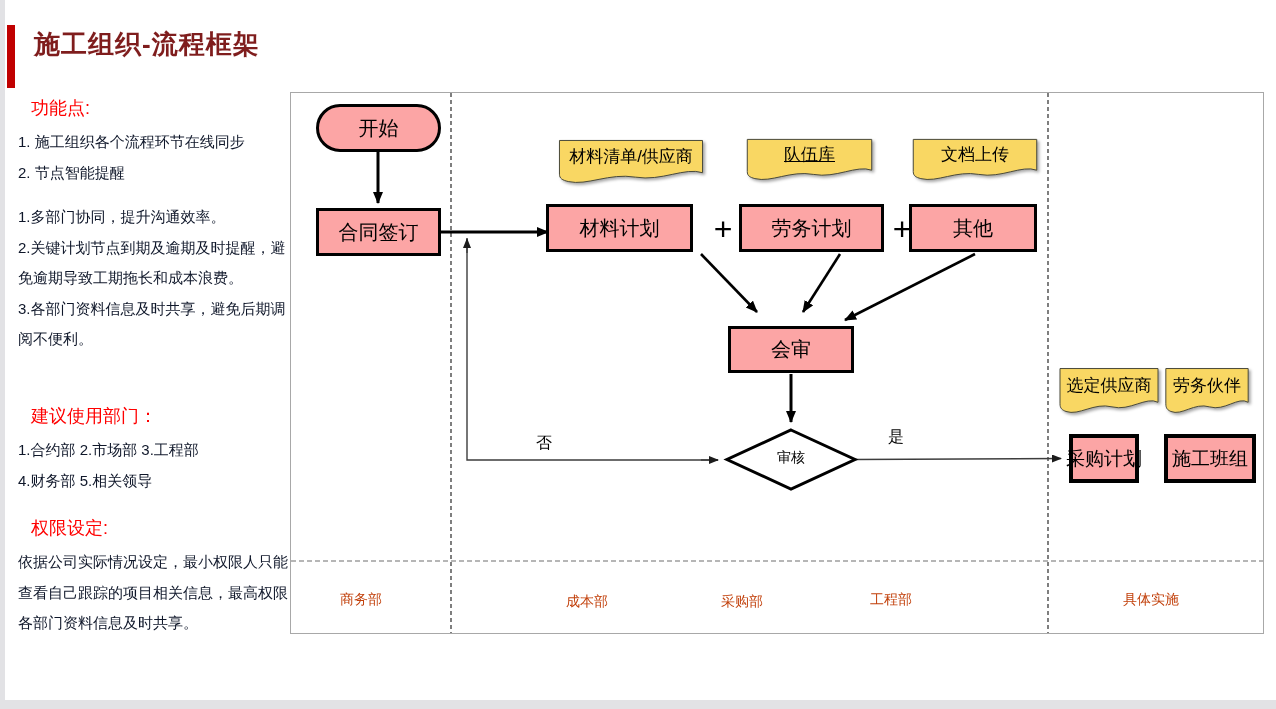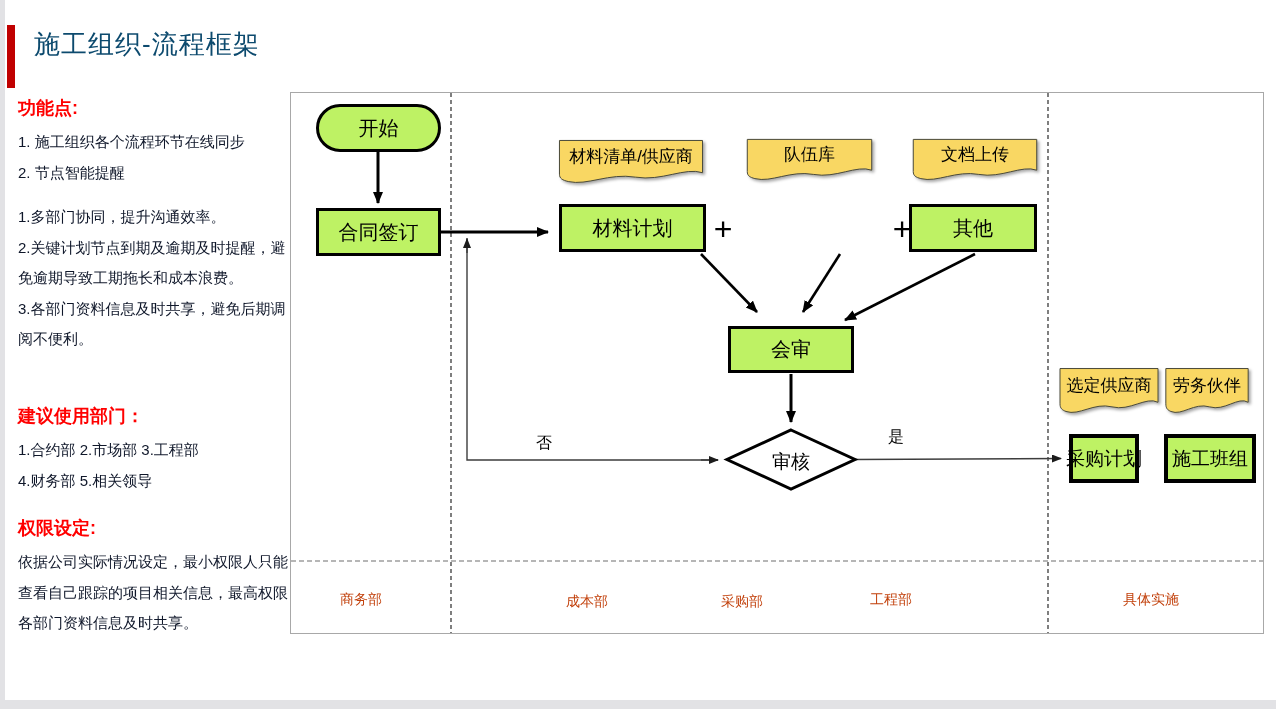--- a/index.html
+++ b/index.html
@@ -10,51 +10,51 @@
   }
   .stage{
     position:relative;width:1276px;height:709px;background:#e2e2e5;overflow:hidden;
   }
   .slide{
     position:absolute;left:5px;top:0;width:1271px;height:700px;background:#ffffff;
   }
   
   .accent-bar{position:absolute;left:2px;top:25px;width:8px;height:63px;background:#C00000;}
   .page-title{
-    position:absolute;left:29px;top:27px;font-size:26px;font-weight:normal;color:#0c4a6e;
+    position:absolute;left:29px;top:27px;font-size:26px;font-weight:bold;color:#7f1d1d;
     letter-spacing:1px;
   }
   
   .sidebar{position:absolute;left:13px;top:92px;width:272px;}
   .side-section{position:absolute;left:0;width:272px;}
-  .side-heading{font-size:18px;font-weight:bold;color:#FF0000;margin:0 0 7px 0;}
+  .side-heading{font-size:18px;font-weight:normal;color:#FF0000;margin:0 0 7px 13px;}
   .side-line{font-size:15px;color:#0f172a;line-height:30.5px;white-space:nowrap;}
   
   .chart{
     position:absolute;left:285px;top:92px;width:972px;height:540px;
     border:1px solid #a8a8a8;background:#fff;
   }
   .chart svg.wires{position:absolute;left:0;top:0;}
   
   .box{
-    position:absolute;background:#bef264;border:3px solid #000;box-sizing:border-box;
+    position:absolute;background:#fca5a5;border:3px solid #000;box-sizing:border-box;
     display:flex;align-items:center;justify-content:center;
     font-size:20px;color:#000;white-space:nowrap;
   }
   .stadium{border-radius:26px;}
   .thickbox{border-width:4px;font-size:19px;}
   .plus{
     position:absolute;font-size:32px;font-weight:400;color:#000;
     transform:translate(-50%,-50%);
   }
   .branch-label{
     position:absolute;font-size:16px;color:#000;width:40px;text-align:center;
   }
   .diamond-label{
-    position:absolute;font-size:19px;color:#000;text-align:center;
+    position:absolute;font-size:14px;color:#000;text-align:center;
   }
   
   .note{position:absolute;}
   .note svg{position:absolute;left:0;top:0;width:100%;height:100%;
     filter:drop-shadow(2px 2px 1.5px rgba(0,0,0,0.35));}
   .note .note-label{
     position:relative;display:flex;align-items:center;justify-content:center;
     width:100%;height:100%;padding-bottom:9px;box-sizing:border-box;
     font-size:17px;color:#000;white-space:nowrap;
   }
@@ -129,21 +129,21 @@
 
         <polygon points="500,337 564,366.5 500,396 436,366.5" fill="#ffffff" stroke="#000" stroke-width="3"></polygon>
       </svg>
 
       <div class="note" style="left:267px;top:46px;width:146px;height:44px;text-align:right;">
         <svg viewBox="0 0 100 30" preserveAspectRatio="none">
           <path d="M1,1 L99,1 L99,23 C87,19 71,29 53,26 C35,23 20,32 7,29 C3,28 1,27 1,24 Z" fill="#F9D763" stroke="#4a4a3a" stroke-width="1" vector-effect="non-scaling-stroke"></path>
         </svg>
         <span class="note-label">材料清单/供应商</span>
       </div>
-      <div class="note" style="left:455px;top:45px;width:127px;height:42px;">
+      <div class="note" style="left:455px;top:45px;width:127px;height:42px;text-decoration:underline;">
         <svg viewBox="0 0 100 30" preserveAspectRatio="none">
           <path d="M1,1 L99,1 L99,23 C87,19 71,29 53,26 C35,23 20,32 7,29 C3,28 1,27 1,24 Z" fill="#F9D763" stroke="#4a4a3a" stroke-width="1" vector-effect="non-scaling-stroke"></path>
         </svg>
         <span class="note-label">队伍库</span>
       </div>
       <div class="note" style="left:621px;top:45px;width:126px;height:42px;">
         <svg viewBox="0 0 100 30" preserveAspectRatio="none">
           <path d="M1,1 L99,1 L99,23 C87,19 71,29 53,26 C35,23 20,32 7,29 C3,28 1,27 1,24 Z" fill="#F9D763" stroke="#4a4a3a" stroke-width="1" vector-effect="non-scaling-stroke"></path>
         </svg>
         <span class="note-label">文档上传</span>
@@ -161,24 +161,27 @@
         </svg>
         <span class="note-label">劳务伙伴</span>
       </div>
 
       <div class="box stadium" style="left:25px;top:11px;width:125px;height:48px;">
         <span>开始</span>
       </div>
       <div class="box" style="left:25px;top:115px;width:125px;height:48px;">
         <span>合同签订</span>
       </div>
-      <div class="box" style="left:268px;top:111px;width:147px;height:48px;">
+      <div class="box" style="left:255px;top:111px;width:147px;height:48px;">
         <span>材料计划</span>
       </div>
       <div class="plus" style="left:432px;top:136px;">+</div>
+      <div class="box" style="left:448px;top:111px;width:145px;height:48px;">
+        <span>劳务计划</span>
+      </div>
       <div class="plus" style="left:611px;top:136px;">+</div>
       <div class="box" style="left:618px;top:111px;width:128px;height:48px;">
         <span>其他</span>
       </div>
       <div class="box" style="left:437px;top:233px;width:126px;height:47px;">
         <span>会审</span>
       </div>
 
       <div class="diamond-label" style="left:464px;top:356px;width:72px;">审核</div>
 

